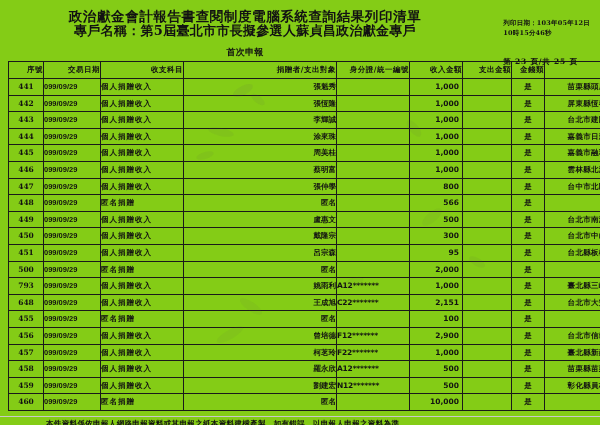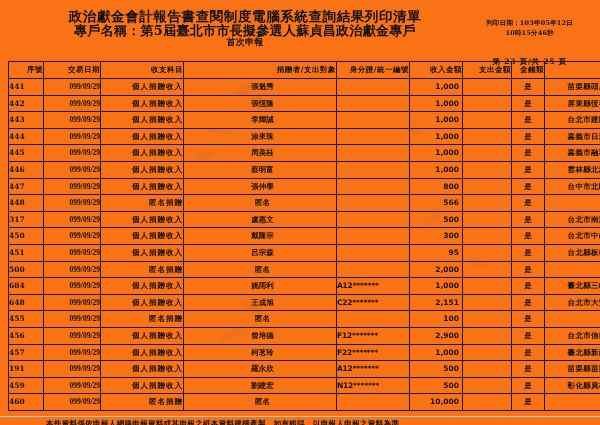--- a/index.html
+++ b/index.html
@@ -14,21 +14,21 @@
     font-family: "DejaVu Serif", "Liberation Serif", serif;
     color: #121212;
     position: relative;
   }
   .page {
     width: 600px;
     height: 425px;
     box-sizing: border-box;
     padding: 6px 8px 0 8px;
     position: relative;
-    background: #f97316;
+    background: #84cc16;
   }
   
   .hdr {
     position: relative;
     height: 50px;
   }
   .hdr-center {
     text-align: center;
     padding-right: 110px;
   }
@@ -45,27 +45,27 @@
     font-weight: bold;
     letter-spacing: 0.3px;
     line-height: 11px;
     white-space: nowrap;
   }
   .doc-subtitle2 {
     font-size: 9px;
     font-weight: bold;
     letter-spacing: 0.3px;
     line-height: 11px;
-    margin-top: 1px;
+    margin-top: 11px;
   }
   .hdr-right {
     position: absolute;
-    right: 19px;
+    right: 2px;
     top: 10px;
-    text-align: center;
+    text-align: left;
     font-size: 6.5px;
     line-height: 9.5px;
     font-weight: bold;
     letter-spacing: 0.2px;
     white-space: nowrap;
   }
   .hdr-right .pg {
     margin-top: 19px;
     font-size: 7.5px;
     letter-spacing: 0.8px;
@@ -86,24 +86,24 @@
     line-height: 15.6px;
     overflow: hidden;
     white-space: nowrap;
   }
   table.reg thead th {
     text-align: right;
     height: 16px;
     line-height: 16px;
     letter-spacing: 0.5px;
   }
-  .c-seq   { width: 34px;  }
-  .c-date  { width: 56px;  text-align: right; letter-spacing: 0px; font-family: Liberation Serif, serif; font-size: 7px;}
-  .c-acct  { width: 82px;  text-align: right; letter-spacing: 1px; }
-  .c-donor { width: 152px; text-align: center; padding-left: 5px !important; }
+  .c-seq   { width: 34px;  text-align: center; }
+  .c-date  { width: 56px;  text-align: left; letter-spacing: 0px; font-family: Liberation Sans, sans-serif; font-size: 7px;}
+  .c-acct  { width: 82px;  text-align: left; letter-spacing: 1px; }
+  .c-donor { width: 152px; text-align: right; padding-left: 5px !important; }
   .c-id    { width: 72px;  text-align: left; font-family: "DejaVu Sans", "Liberation Sans", sans-serif; font-size: 6.5px; letter-spacing: -0.2px;}
   .c-in    { width: 52px;  text-align: right; padding-right: 3px !important; font-family: "DejaVu Sans", "Liberation Sans", sans-serif; font-size: 7px;}
   .c-out   { width: 48px;  text-align: right; padding-right: 3px !important; font-family: "DejaVu Sans", "Liberation Sans", sans-serif; font-size: 7px;}
   .c-kind  { width: 32px;  text-align: center; }
   .c-addr  { width: 92px;  text-align: center; letter-spacing: 0.3px; }
   thead .c-seq, thead .c-date, thead .c-acct, thead .c-donor,
   thead .c-id, thead .c-in, thead .c-out, thead .c-kind, thead .c-addr {
     text-align: center;
     padding-left: 0 !important;
     padding-right: 0 !important;
@@ -251,21 +251,21 @@
           <td class="c-date">099/09/29</td>
           <td class="c-acct">匿名捐贈</td>
           <td class="c-donor">匿名</td>
           <td class="c-id"></td>
           <td class="c-in">566</td>
           <td class="c-out"></td>
           <td class="c-kind">是</td>
           <td class="c-addr"></td>
         </tr>
         <tr>
-          <td class="c-seq">317</td>
+          <td class="c-seq">449</td>
           <td class="c-date">099/09/29</td>
           <td class="c-acct">個人捐贈收入</td>
           <td class="c-donor">盧惠文</td>
           <td class="c-id"></td>
           <td class="c-in">500</td>
           <td class="c-out"></td>
           <td class="c-kind">是</td>
           <td class="c-addr">台北市南港區</td>
         </tr>
         <tr>
@@ -295,21 +295,21 @@
           <td class="c-date">099/09/29</td>
           <td class="c-acct">匿名捐贈</td>
           <td class="c-donor">匿名</td>
           <td class="c-id"></td>
           <td class="c-in">2,000</td>
           <td class="c-out"></td>
           <td class="c-kind">是</td>
           <td class="c-addr"></td>
         </tr>
         <tr>
-          <td class="c-seq">684</td>
+          <td class="c-seq">793</td>
           <td class="c-date">099/09/29</td>
           <td class="c-acct">個人捐贈收入</td>
           <td class="c-donor">姚雨利</td>
           <td class="c-id">A12*******</td>
           <td class="c-in">1,000</td>
           <td class="c-out"></td>
           <td class="c-kind">是</td>
           <td class="c-addr">臺北縣三峽鎮</td>
         </tr>
         <tr>
@@ -350,21 +350,21 @@
           <td class="c-date">099/09/29</td>
           <td class="c-acct">個人捐贈收入</td>
           <td class="c-donor">柯茗玲</td>
           <td class="c-id">F22*******</td>
           <td class="c-in">1,000</td>
           <td class="c-out"></td>
           <td class="c-kind">是</td>
           <td class="c-addr">臺北縣新莊市</td>
         </tr>
         <tr>
-          <td class="c-seq">191</td>
+          <td class="c-seq">458</td>
           <td class="c-date">099/09/29</td>
           <td class="c-acct">個人捐贈收入</td>
           <td class="c-donor">羅永欣</td>
           <td class="c-id">A12*******</td>
           <td class="c-in">500</td>
           <td class="c-out"></td>
           <td class="c-kind">是</td>
           <td class="c-addr">苗栗縣苗栗市</td>
         </tr>
         <tr>

